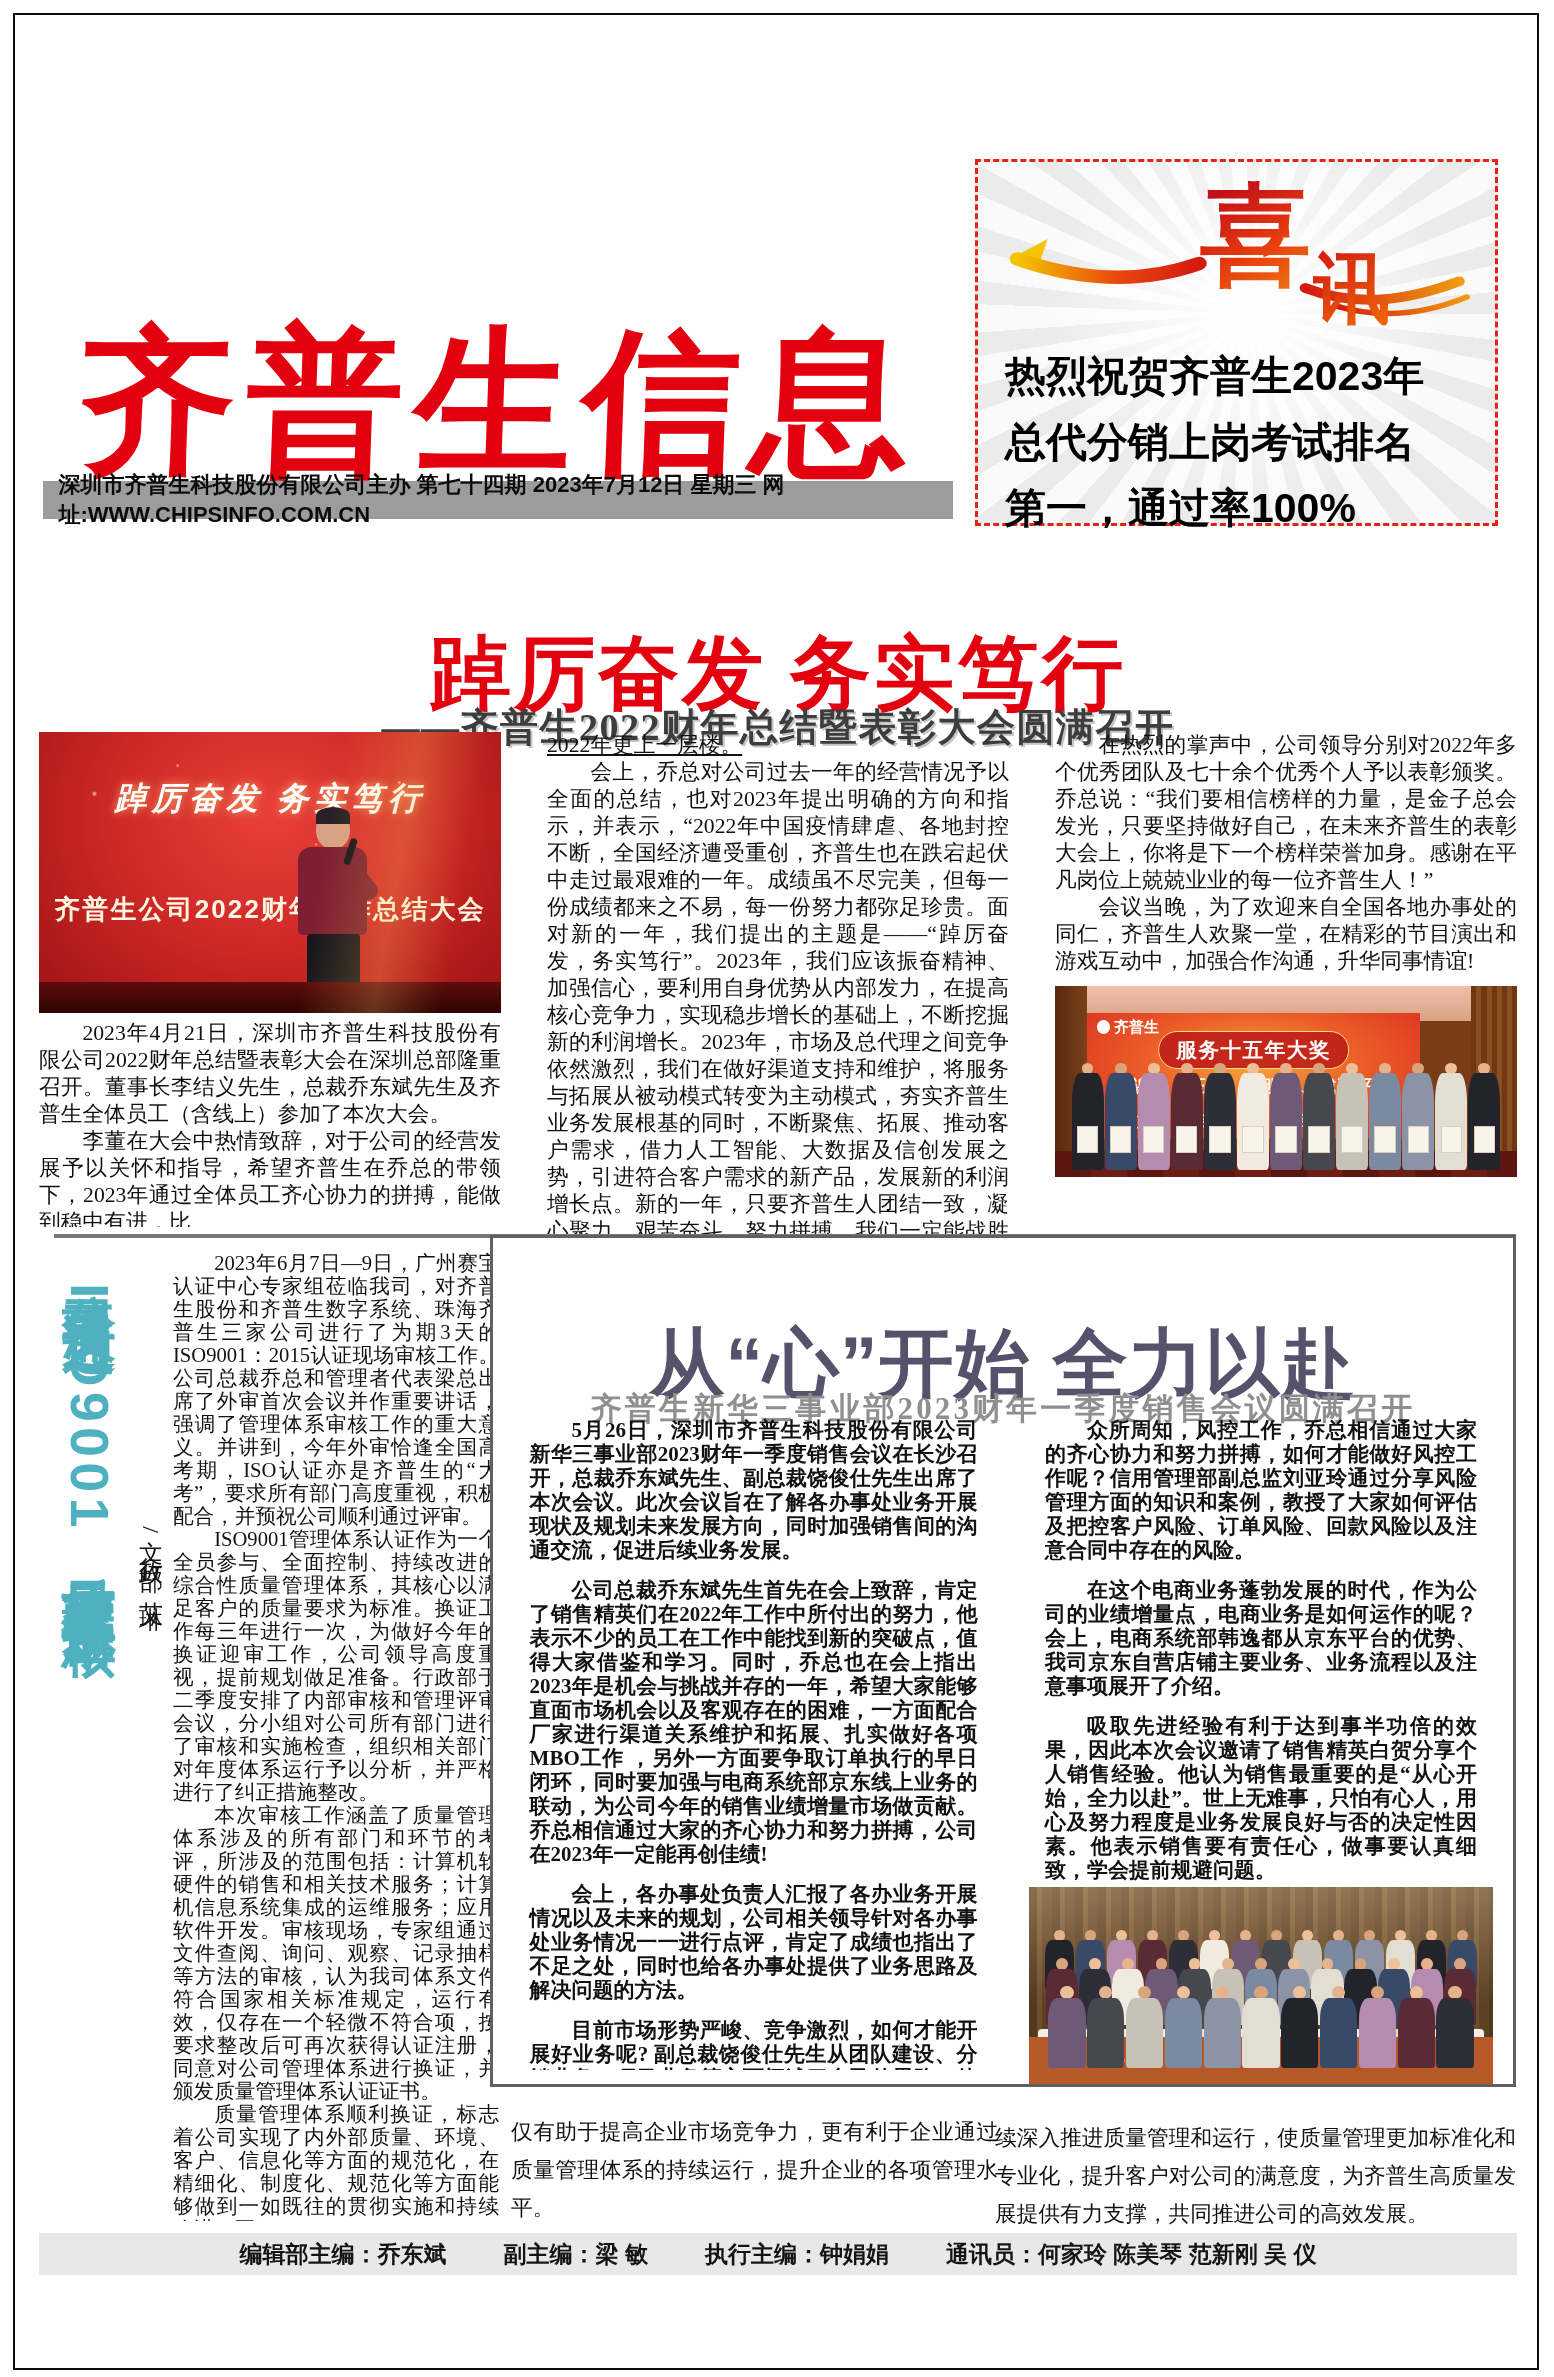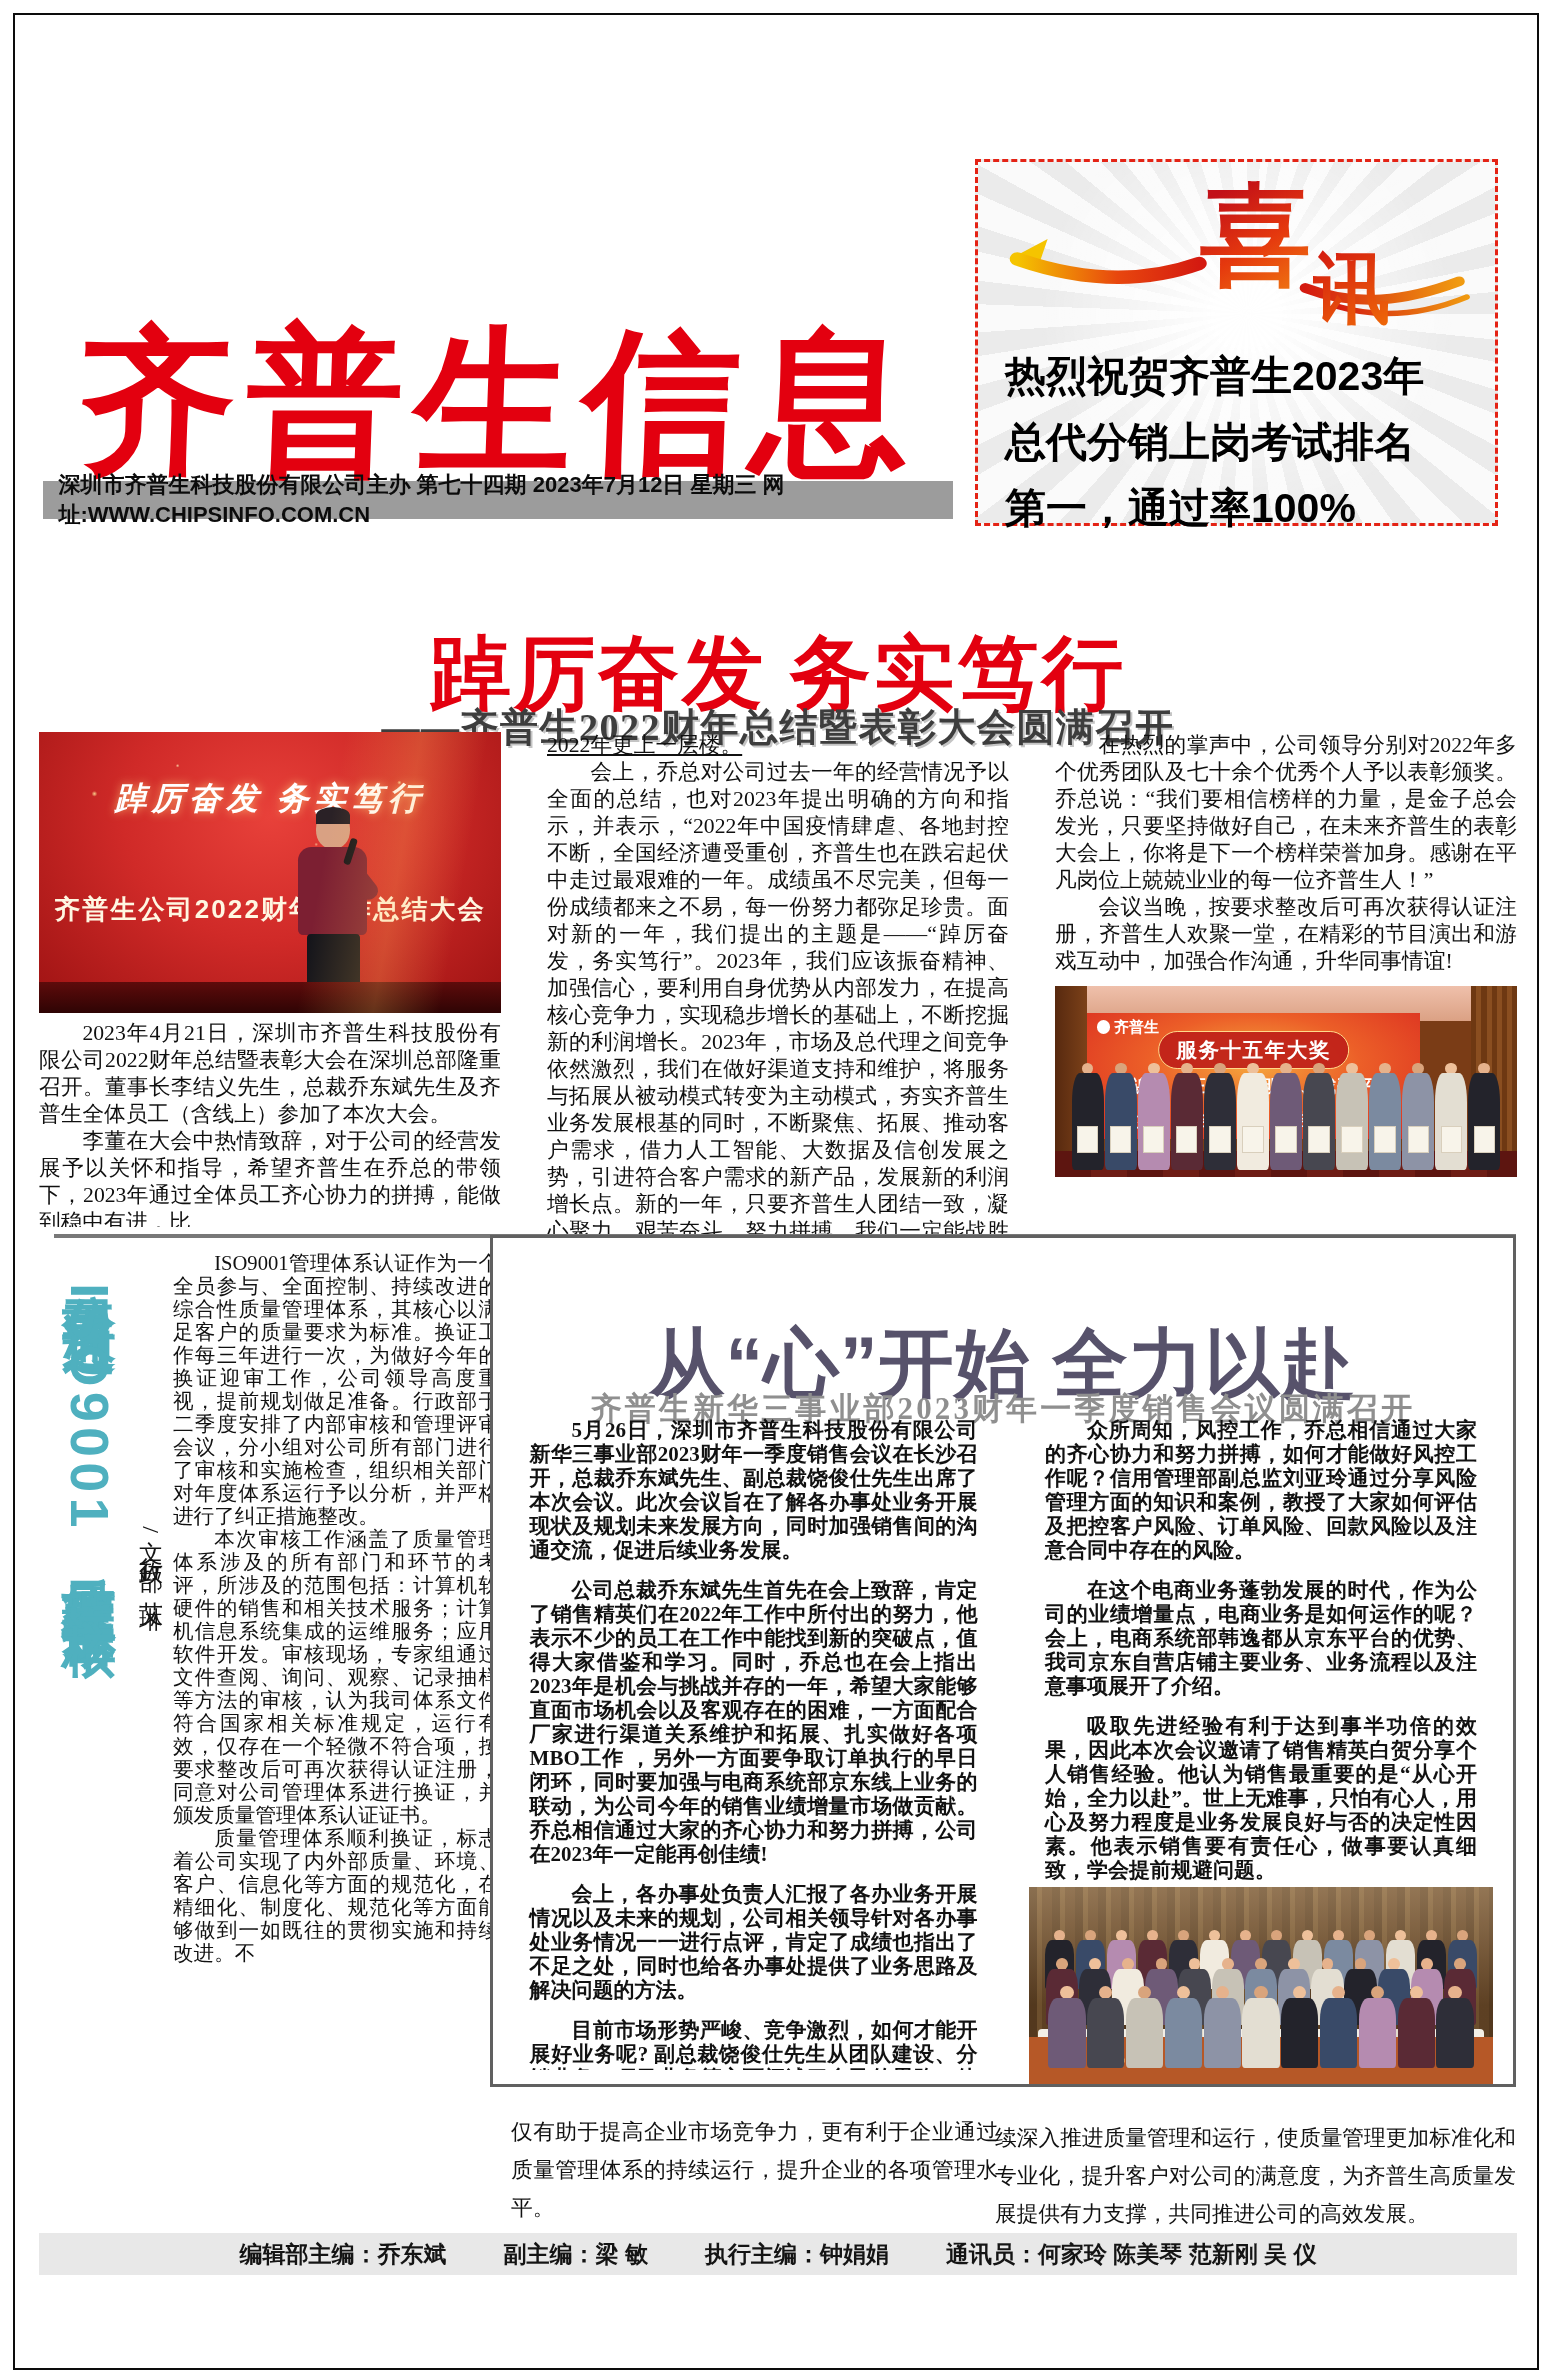--- a/index.html
+++ b/index.html
@@ -235,21 +235,21 @@
     </div>
 
     <div class="a1-col c2 bodytext">
       <p class="noindent">2022年更上一层楼。</p>
       <p>会上，乔总对公司过去一年的经营情况予以全面的总结，也对2023年提出明确的方向和指示，并表示，“2022年中国疫情肆虐、各地封控不断，全国经济遭受重创，齐普生也在跌宕起伏中走过最艰难的一年。成绩虽不尽完美，但每一份成绩都来之不易，每一份努力都弥足珍贵。面对新的一年，我们提出的主题是——“踔厉奋发，务实笃行”。2023年，我们应该振奋精神、加强信心，要利用自身优势从内部发力，在提高核心竞争力，实现稳步增长的基础上，不断挖掘新的利润增长。2023年，市场及总代理之间竞争依然激烈，我们在做好渠道支持和维护，将服务与拓展从被动模式转变为主动模式，夯实齐普生业务发展根基的同时，不断聚焦、拓展、推动客户需求，借力人工智能、大数据及信创发展之势，引进符合客户需求的新产品，发展新的利润增长点。新的一年，只要齐普生人团结一致，凝心聚力，艰苦奋斗，努力拼搏，我们一定能战胜各种困难，从而取得良好的经营业绩，让齐普生获得稳健长远发展。”</p>
     </div>
 
     <div class="a1-col c3">
       <div class="bodytext text-block">
         <p>在热烈的掌声中，公司领导分别对2022年多个优秀团队及七十余个优秀个人予以表彰颁奖。乔总说：“我们要相信榜样的力量，是金子总会发光，只要坚持做好自己，在未来齐普生的表彰大会上，你将是下一个榜样荣誉加身。感谢在平凡岗位上兢兢业业的每一位齐普生人！”</p>
-        <p>会议当晚，按要求整改后可再次获得认证注册，齐普生人欢聚一堂，在精彩的节目演出和游戏互动中，加强合作沟通，升华同事情谊!</p>
+        <p>会议当晚，为了欢迎来自全国各地办事处的同仁，齐普生人欢聚一堂，在精彩的节目演出和游戏互动中，加强合作沟通，升华同事情谊!</p>
       </div>
       <div class="photo-award">
         <div class="pa-ceiling"></div>
         <div class="pa-wallL"></div>
         <div class="pa-wallR"></div>
         <div class="pa-screen">
           <span class="pa-logo">齐普生</span>
           <div class="pa-banner">服务十五年大奖</div>
           <div class="pa-names1">谢飞、王玲、吴明辉、戴平平</div>
           <div class="pa-names2">佩媛、 吉兰、 陈洁、 俊仕</div>
@@ -322,20 +322,21 @@
           </div>
         </div>
     </div>
   </div>
 
   <div class="divider1"></div>
 
   <div class="iso-vtitle">公司再次通过ISO9001质量管理体系换证审核</div>
   <div class="iso-byline">文/行政部　艾琳</div>
   <div class="iso-text">
+    <p>2023年6月7日—9日，广州赛宝认证中心专家组莅临我司，对齐普生股份和齐普生数字系统、珠海齐普生三家公司进行了为期3天的ISO9001：2015认证现场审核工作。公司总裁乔总和管理者代表梁总出席了外审首次会议并作重要讲话，强调了管理体系审核工作的重大意义。并讲到，今年外审恰逢全国高考期，ISO认证亦是齐普生的“大考”，要求所有部门高度重视，积极配合，并预祝公司顺利通过评审。</p>
     <p>ISO9001管理体系认证作为一个全员参与、全面控制、持续改进的综合性质量管理体系，其核心以满足客户的质量要求为标准。换证工作每三年进行一次，为做好今年的换证迎审工作，公司领导高度重视，提前规划做足准备。行政部于二季度安排了内部审核和管理评审会议，分小组对公司所有部门进行了审核和实施检查，组织相关部门对年度体系运行予以分析，并严格进行了纠正措施整改。</p>
     <p>本次审核工作涵盖了质量管理体系涉及的所有部门和环节的考评，所涉及的范围包括：计算机软硬件的销售和相关技术服务；计算机信息系统集成的运维服务；应用软件开发。审核现场，专家组通过文件查阅、询问、观察、记录抽样等方法的审核，认为我司体系文件符合国家相关标准规定，运行有效，仅存在一个轻微不符合项，按要求整改后可再次获得认证注册，同意对公司管理体系进行换证，并颁发质量管理体系认证证书。</p>
     <p>质量管理体系顺利换证，标志着公司实现了内外部质量、环境、客户、信息化等方面的规范化，在精细化、制度化、规范化等方面能够做到一如既往的贯彻实施和持续改进。不</p>
   </div>
 
   <div class="a2box">
     <h2 class="a2-title">从“心”开始  全力以赴</h2>
     <h3 class="a2-subtitle">齐普生新华三事业部2023财年一季度销售会议圆满召开</h3>
     <div class="a2-colL">
       <p>5月26日，深圳市齐普生科技股份有限公司新华三事业部2023财年一季度销售会议在长沙召开，总裁乔东斌先生、副总裁饶俊仕先生出席了本次会议。此次会议旨在了解各办事处业务开展现状及规划未来发展方向，同时加强销售间的沟通交流，促进后续业务发展。</p>

